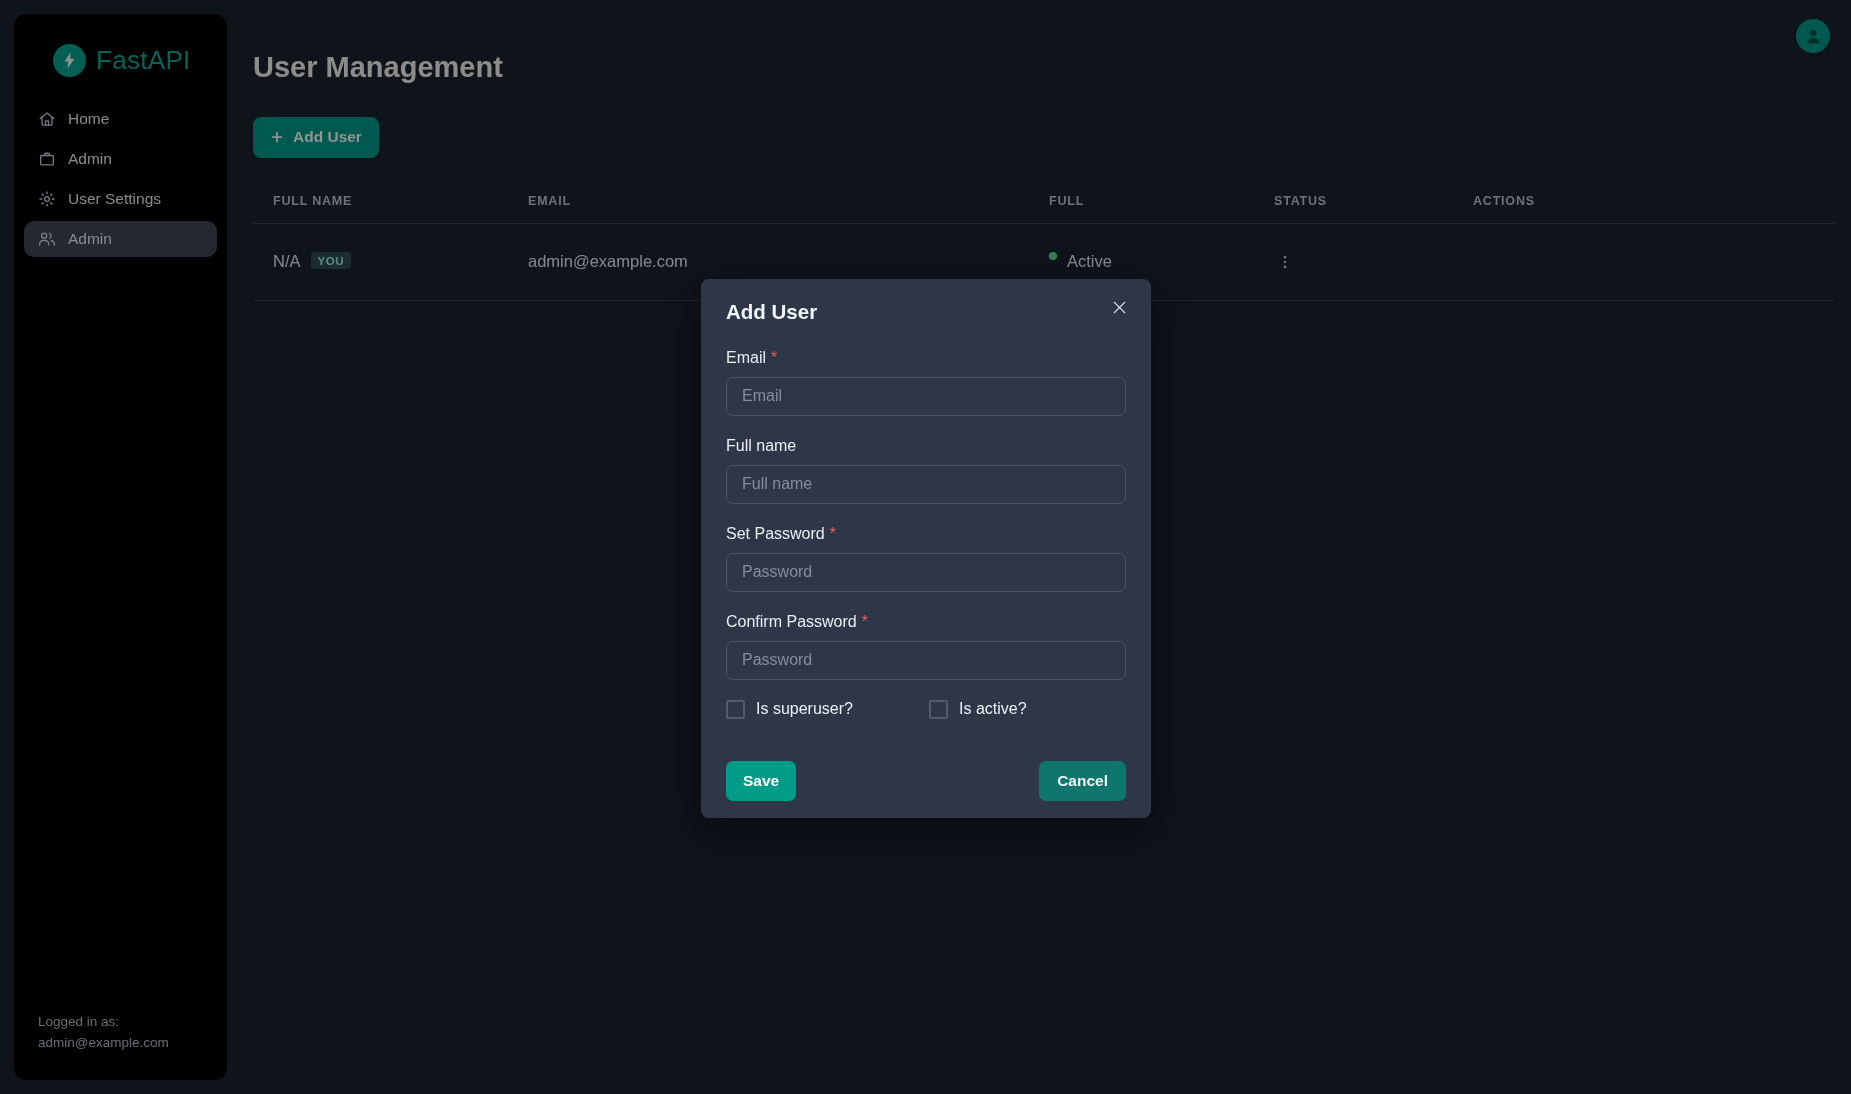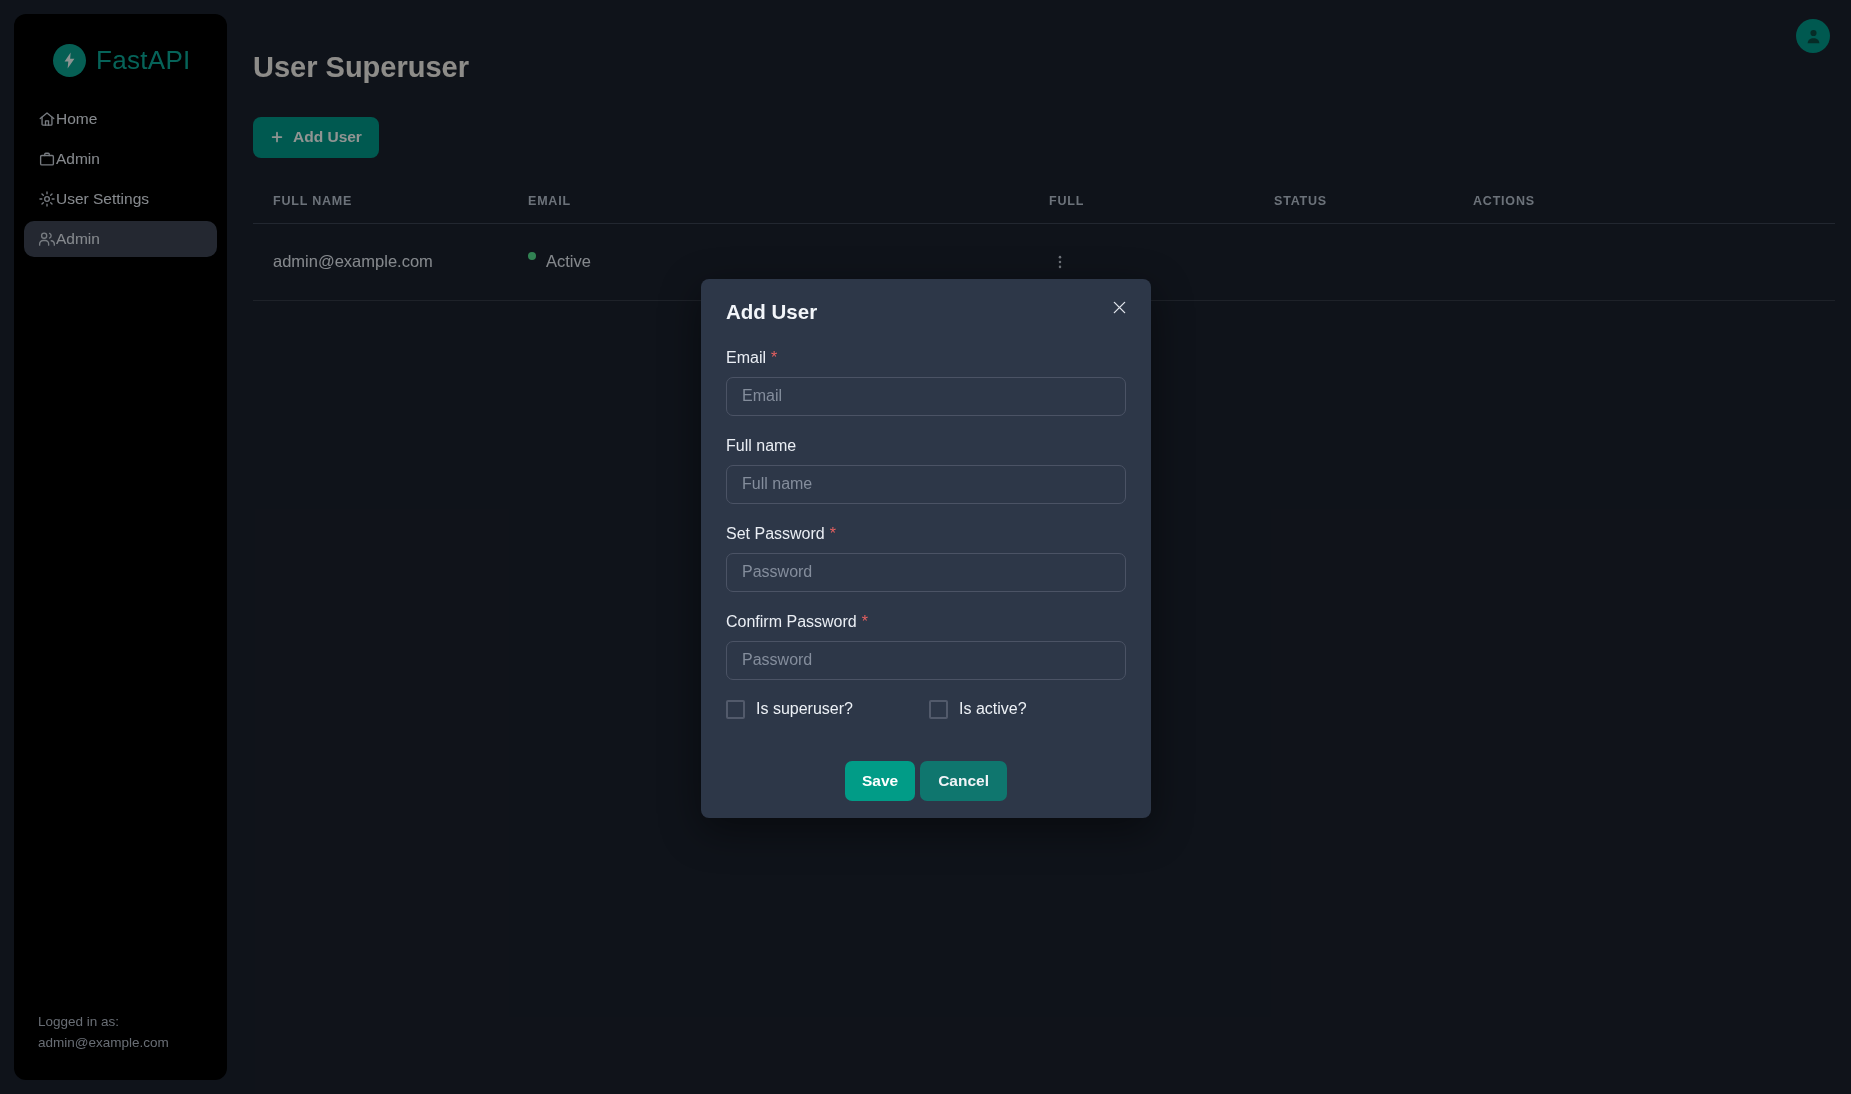--- a/index.html
+++ b/index.html
@@ -12,21 +12,21 @@
   
   .sidebar{
     position:absolute;left:14px;top:14px;bottom:14px;width:213px;
     background:#000000;border-radius:12px;box-sizing:border-box;
     padding:30px 10px 26px;display:flex;flex-direction:column;
   }
   .logo{display:flex;align-items:center;gap:10px;padding-left:29px;margin-bottom:24px;cursor:pointer;}
   .logo-mark{width:33px;height:33px;border-radius:50%;background:#0b9e8d;display:flex;align-items:center;justify-content:center;flex:0 0 auto;}
   .logo-text{font-size:26px;color:#0ba röt695;color:#0ba695;letter-spacing:.3px;}
   .nav{display:flex;flex-direction:column;gap:4px;}
-  .nav-item{display:flex;align-items:center;padding:9px 14px;border-radius:10px;
+  .nav-item{display:flex;align-items:center;gap:12px;padding:9px 14px;border-radius:10px;
     font-size:15.5px;color:#dfe5ec;cursor:pointer;}
   .nav-item.active{background:#3c4453;}
   .nav-icon{width:18px;height:18px;color:#c6cdd6;flex:0 0 auto;display:flex;}
   .nav-icon svg{width:18px;height:18px;}
   .sidebar-footer{margin-top:auto;font-size:13.5px;color:#aeb6c2;line-height:1.6;padding-left:14px;}
   
   .main{position:absolute;left:253px;right:16px;top:14px;}
   .page-title{font-size:29px;font-weight:bold;color:#ece9e4;margin:36px 0 0 0;line-height:1.2;}
   .add-user-btn{margin-top:32px;display:inline-flex;align-items:center;gap:9px;height:41px;
     background:#009485;border:none;border-radius:8px;padding:0 17px;cursor:pointer;
@@ -59,21 +59,21 @@
   .field-label{display:flex;gap:5px;font-size:16px;color:#eaeef4;margin-bottom:9px;line-height:1.25;}
   .req-mark{color:#e76060;}
   .field input{width:100%;box-sizing:border-box;height:39px;background:transparent;
     border:1px solid #4b5365;border-radius:7px;padding:0 15px;font-size:16px;color:#e2e8f0;
     font-family:inherit;outline:none;}
   .field input::placeholder{color:#848d9c;}
   .checkbox-row{display:flex;align-items:flex-start;margin-top:8px;}
   .checkbox-field{display:flex;align-items:center;gap:11px;font-size:16px;color:#edf1f6;cursor:pointer;}
   .checkbox-field:first-child{width:203px;}
   .checkbox-box{width:15px;height:15px;border:2px solid #525a6b;border-radius:2px;background:transparent;flex:0 0 auto;}
-  .modal-footer{display:flex;justify-content:center;gap:5px;margin-top:42px;}
+  .modal-footer{display:flex;justify-content:space-between;gap:5px;margin-top:42px;}
   .btn{height:40px;border:none;border-radius:7px;font-family:inherit;font-size:15.5px;font-weight:bold;cursor:pointer;}
   .btn-save{background:#019c87;color:#ffffff;padding:0 17px;}
   .btn-cancel{background:#0f766e;color:#f0f3f7;padding:0 18px;}
 </style>
 </head>
 <body>
 
 <aside class="sidebar">
   <div class="logo">
     <span class="logo-mark">
@@ -124,40 +124,43 @@
       <span>Admin</span>
     </div>
   </nav>
   <div class="sidebar-footer">
     <div>Logged in as:</div>
     <div>admin@example.com</div>
   </div>
 </aside>
 
 <main class="main">
-  <h1 class="page-title">User Superuser</h1>
+  <h1 class="page-title">User Management</h1>
 
   <button class="add-user-btn">
     <span class="plus-icon">
       <svg viewBox="0 0 24 24" fill="none" stroke="currentColor" stroke-width="3" stroke-linecap="round">
           <path d="M12 4.5v15M4.5 12h15"></path>
         </svg>
     </span>
     <span>Add User</span>
   </button>
 
   <div class="users-table">
     <div class="t-row t-head">
       <div class="t-cell">FULL NAME</div>
       <div class="t-cell">EMAIL</div>
       <div class="t-cell">FULL</div>
       <div class="t-cell">STATUS</div>
       <div class="t-cell">ACTIONS</div>
     </div>
     <div class="t-row t-body-row">
+      <div class="t-cell">
+        <span>N/A</span><span class="you-badge">YOU</span>
+      </div>
       <div class="t-cell">admin@example.com</div>
       <div class="t-cell status-cell">
         <span class="status-dot"></span>
         <span>Active</span>
       </div>
       <div class="t-cell">
         <button class="kebab-btn">
           <svg viewBox="0 0 24 24" width="18" height="18" fill="currentColor">
               <circle cx="12" cy="5.5" r="1.7"></circle>
               <circle cx="12" cy="12" r="1.7"></circle>

